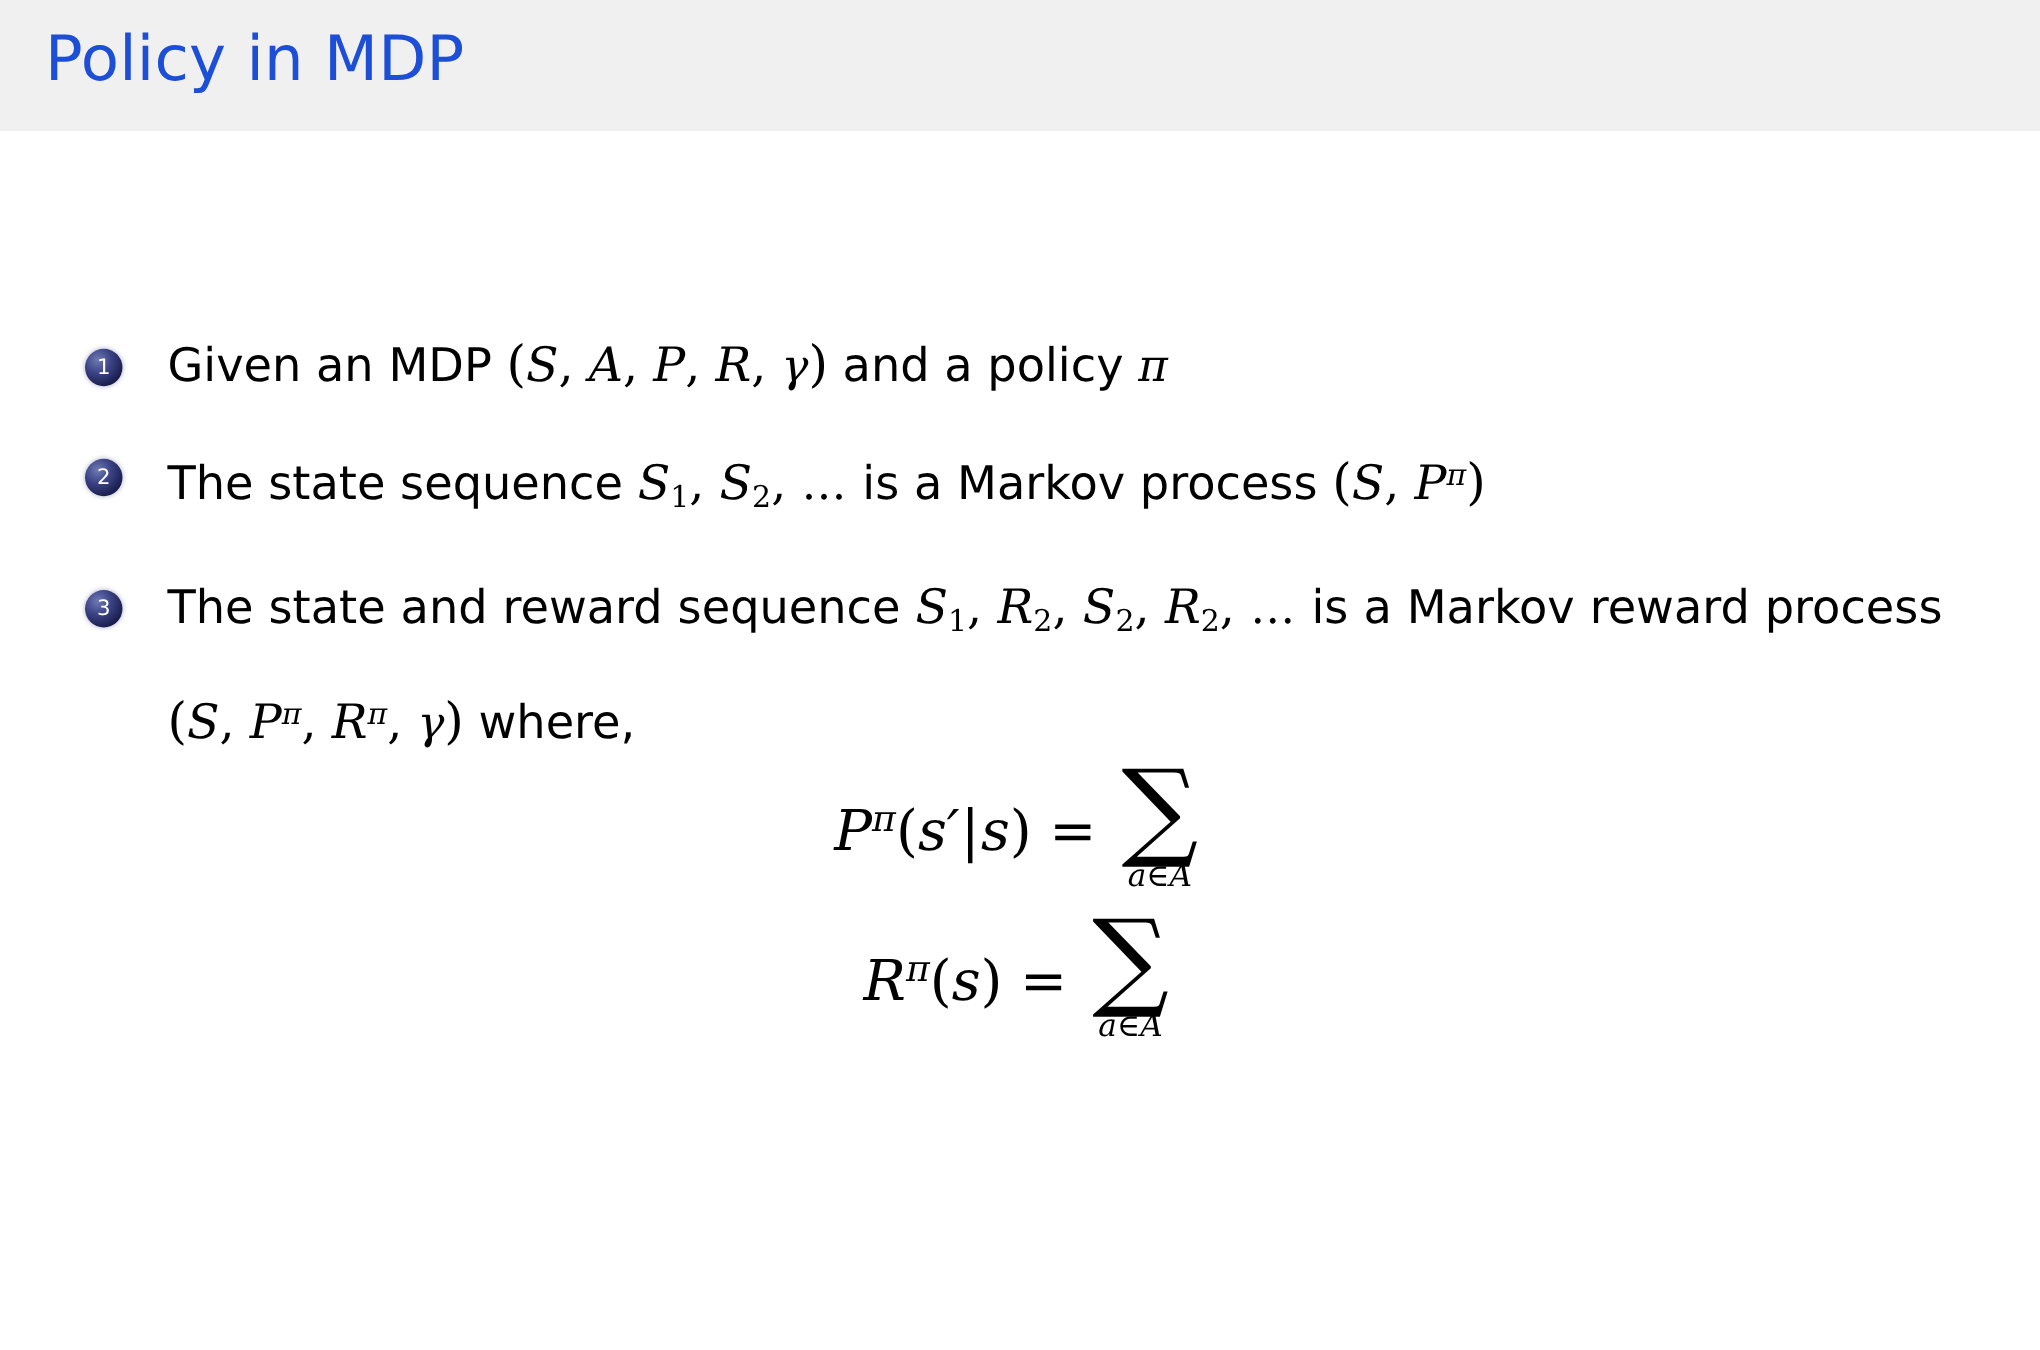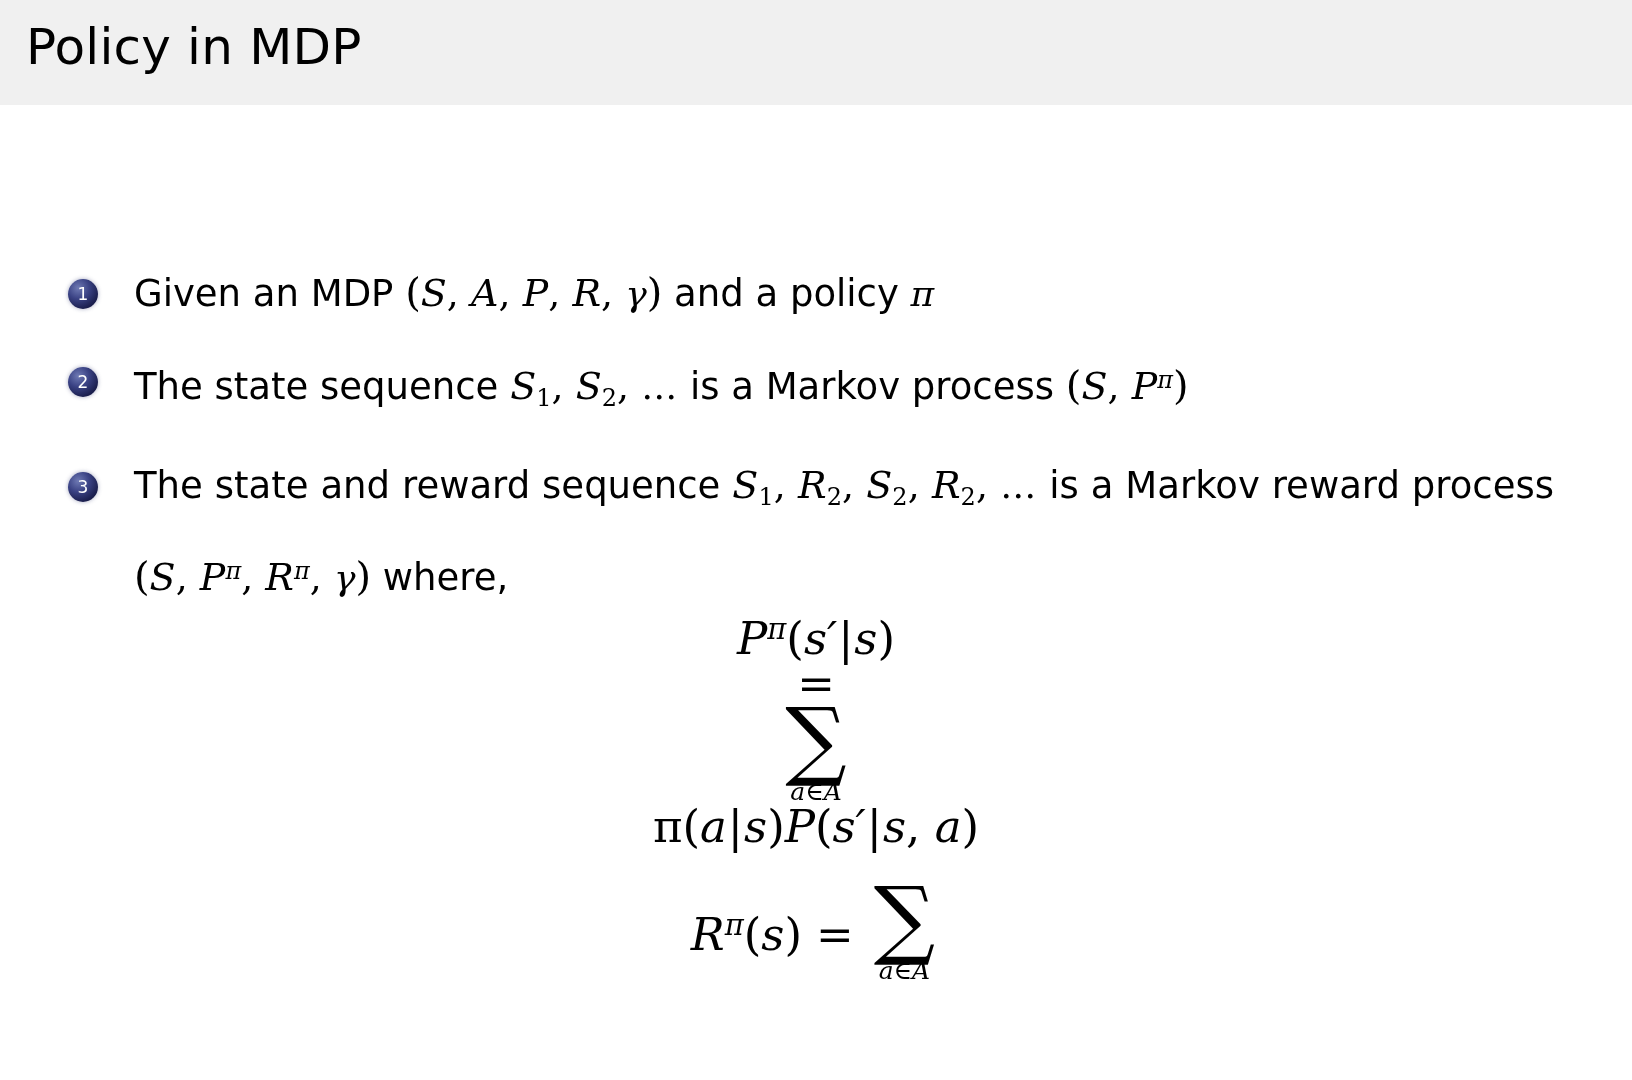--- a/index.html
+++ b/index.html
@@ -20,25 +20,25 @@
     position: absolute;
     left: 0;
     top: 0;
     width: 1632px;
     height: 105px;
     background: #f0f0f0;
     box-sizing: border-box;
   }
   .slide-title {
     position: absolute;
-    left: 26px;
+    left: 36px;
     top: 16px;
     font-size: 50px;
     line-height: 62px;
-    color: #000000;
+    color: #1d4ed8;
     font-weight: 400;
     letter-spacing: 0.2px;
     font-family: "DejaVu Sans", sans-serif;
     white-space: nowrap;
   }
 
   
   .slide-body {
     position: absolute;
     left: 0;
@@ -132,21 +132,21 @@
     width: 1632px;
     text-align: center;
   }
   .equation {
     display: flex;
     align-items: center;
     justify-content: center;
     font-family: "DejaVu Serif", serif;
     color: #000000;
   }
-  .eq-1 { margin-bottom: 36px; flex-direction: column; }
+  .eq-1 { margin-bottom: 22px; }
 
   .eq-lhs, .eq-rhs {
     font-size: 45px;
     font-style: italic;
     line-height: 1;
     white-space: nowrap;
   }
   .eq-eq {
     font-size: 45px;
     font-style: normal;
@@ -227,21 +227,20 @@
     <div class="equation eq-1">
       <span class="eq-lhs"><span>P</span><span class="eq-sup">π</span><span class="eq-upright">(</span><span class="eq-prime">s′</span><span class="eq-bar">|</span><span>s</span><span class="eq-upright">)</span></span>
 
       <span class="eq-eq">=</span>
 
       <span class="sum-block">
         <span class="sum-glyph">∑</span>
         <span class="sum-limit"><span>a</span><span class="up">∈</span><span>A</span></span>
       </span>
 
-      <span class="eq-rhs"><span class="eq-upright">π</span><span class="eq-upright">(</span><span>a</span><span class="eq-bar">|</span><span>s</span><span class="eq-upright">)</span><span>P</span><span class="eq-upright">(</span><span class="eq-prime">s′</span><span class="eq-bar">|</span><span>s</span><span class="eq-upright">, </span><span>a</span><span class="eq-upright">)</span></span>
     </div>
 
     <div class="equation eq-2">
       <span class="eq-lhs"><span>R</span><span class="eq-sup">π</span><span class="eq-upright">(</span><span>s</span><span class="eq-upright">)</span></span>
 
       <span class="eq-eq">=</span>
 
       <span class="sum-block">
         <span class="sum-glyph">∑</span>
         <span class="sum-limit"><span>a</span><span class="up">∈</span><span>A</span></span>

